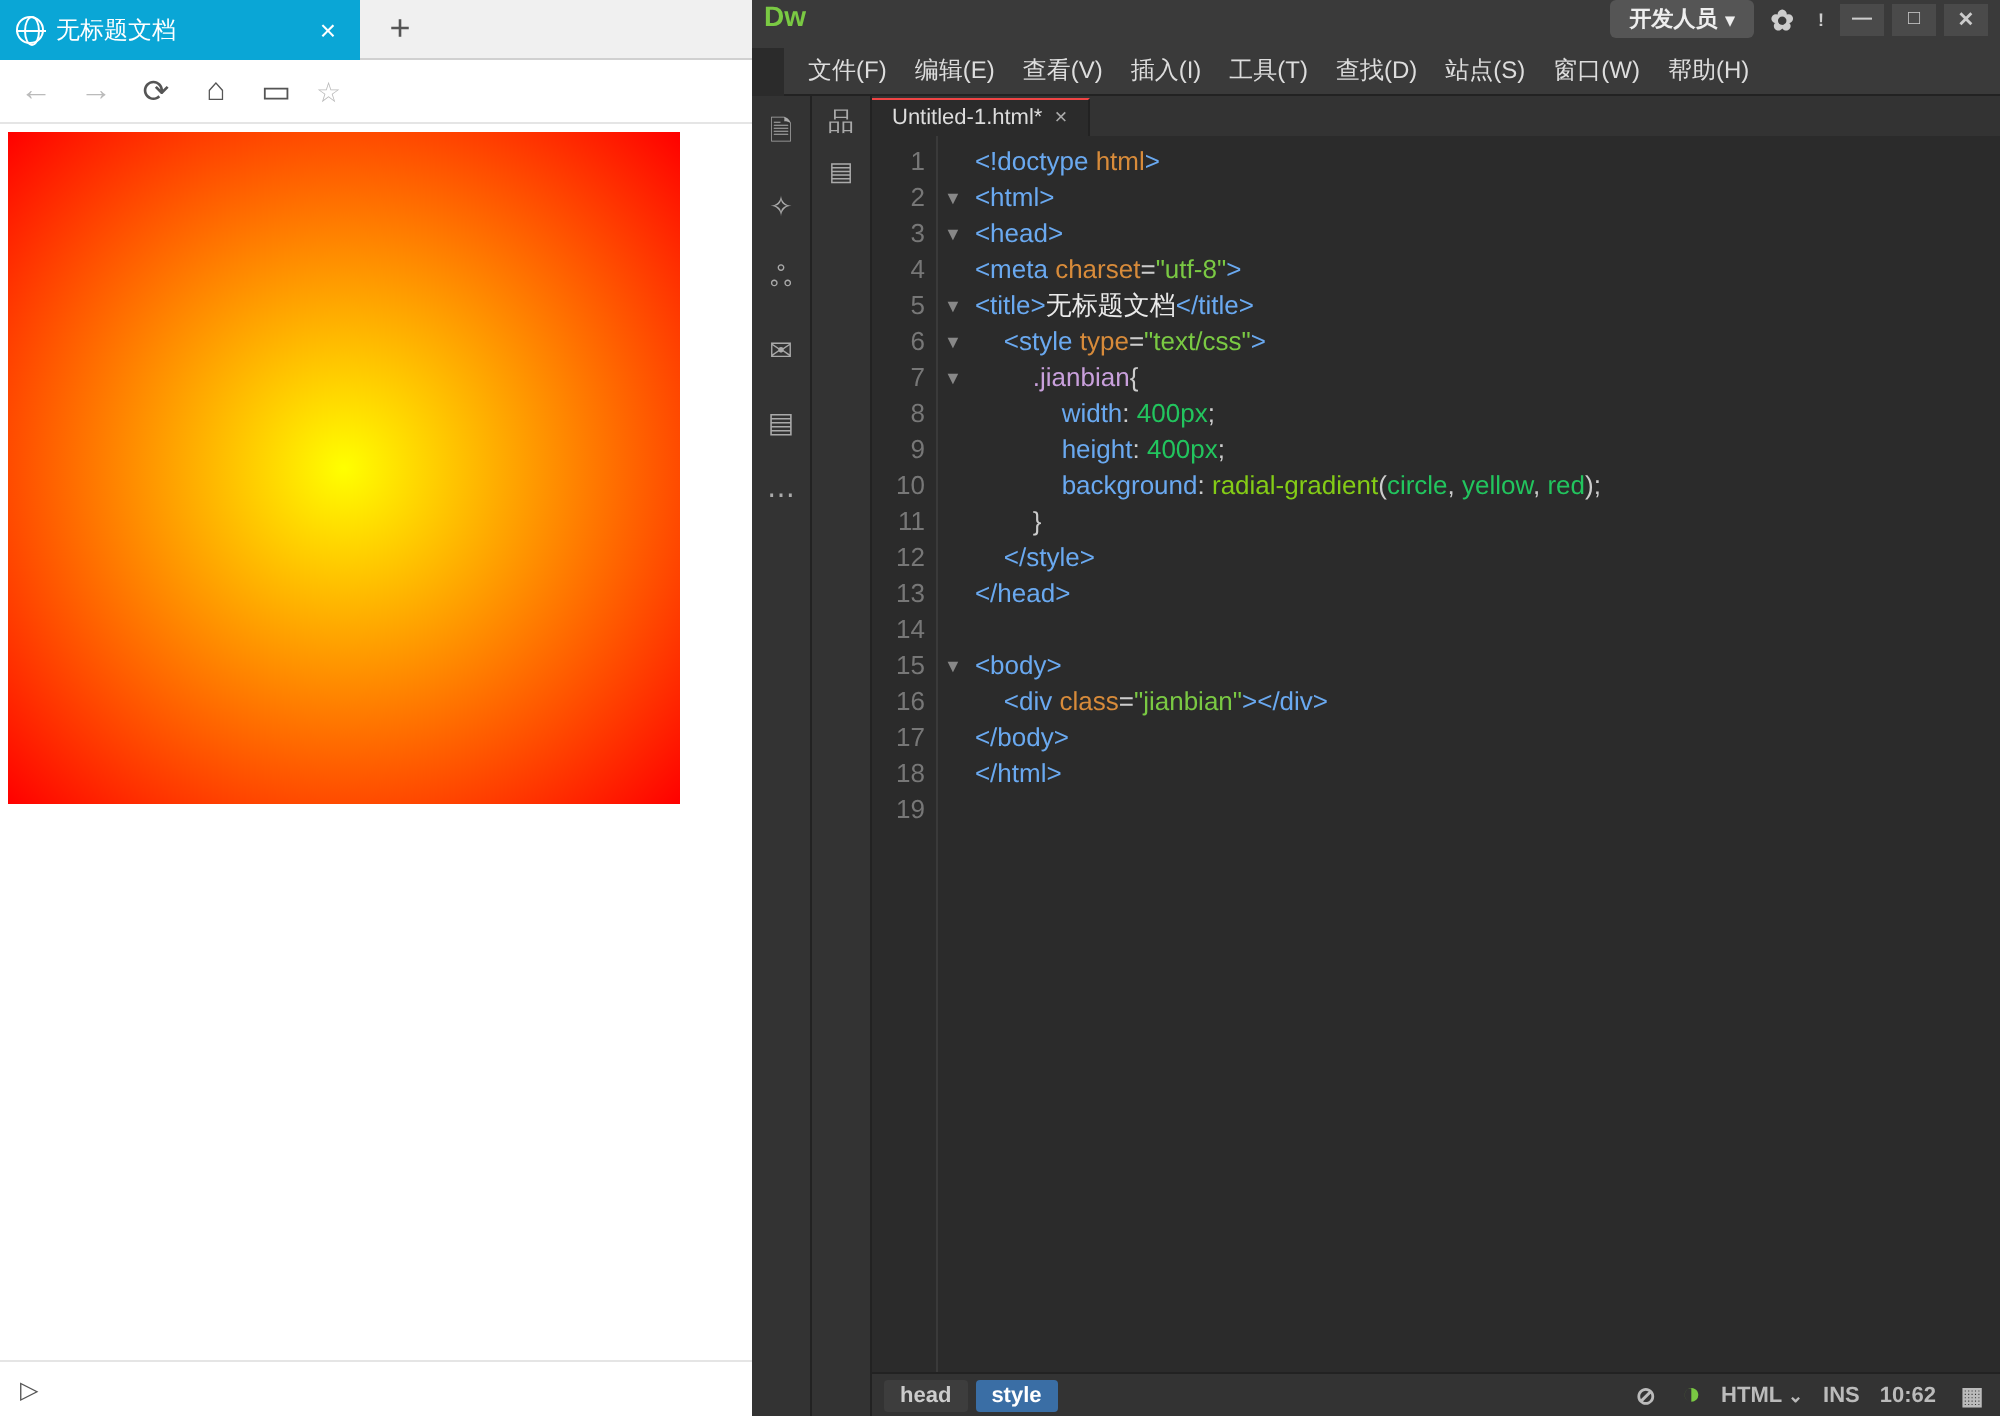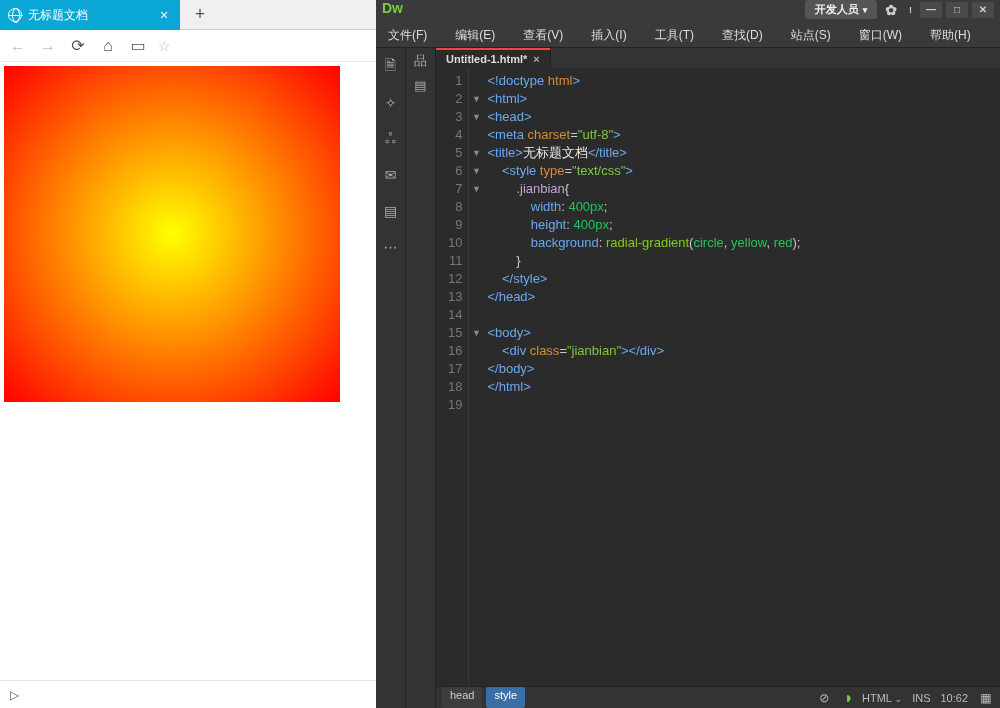--- a/index.html
+++ b/index.html
@@ -27,51 +27,51 @@
   
   .dw { flex:1; height:100%; background:#2b2b2b; color:#ccc; display:flex; flex-direction:column; font-size:12px; }
   .dw-title { height:24px; background:#3a3a3a; display:flex; align-items:flex-start; padding:0 6px; }
   .dw-logo { color:#7ac943; font-weight:bold; font-size:14px; }
   .dw-title-right { margin-left:auto; display:flex; align-items:center; gap:4px;font-weight:bold; }
   .dw-pill { background:#555; border-radius:3px; padding:2px 10px; color:#eee; font-size:11px; display:flex; align-items:center; gap:4px; }
   .dw-pill::after { content:"▾"; font-size:9px; }
   .gear { color:#ccc; font-size:14px; padding:0 4px; }
   .win-btn { width:22px; height:16px; display:flex; align-items:center; justify-content:center; color:#ccc; background:#4a4a4a; font-size:10px; }
 
-  .dw-menu { height:24px; background:#3a3a3a; display:flex; align-items:center; gap:16px; padding:0 6px; border-bottom:1px solid #222; }
+  .dw-menu { height:24px; background:#3a3a3a; display:flex; align-items:center; gap:2px; padding:0 6px; border-bottom:1px solid #222;margin-left:16px; }
   .dw-menu span { padding:2px 6px; color:#ddd; font-size:12px; }
 
   .dw-main { flex:1; display:flex; overflow:hidden; }
   .gutter1 { width:30px; background:#333; border-right:1px solid #222; display:flex; flex-direction:column; align-items:center; padding-top:10px; gap:18px; }
   .gutter1 .ico { width:18px; height:18px; color:#aaa; font-size:14px; display:flex; align-items:center; justify-content:center; }
   .gutter2 { width:30px; background:#333; border-right:1px solid #222; display:flex; flex-direction:column; align-items:center; padding-top:4px; gap:6px; }
   .gutter2 .ico { width:20px; height:18px; color:#aaa; font-size:13px; display:flex; align-items:center; justify-content:center; }
 
   .editor-col { flex:1; display:flex; flex-direction:column; background:#2b2b2b; }
   .file-tabs { height:20px; background:#333; display:flex; align-items:flex-end; }
-  .file-tab { background:#2b2b2b; color:#ddd; font-size:11px; padding:3px 10px; border-top:6px solid #ef4444; border-right:1px solid #222; display:flex; align-items:center; gap:6px;font-weight:bold; }
+  .file-tab { background:#2b2b2b; color:#ddd; font-size:11px; padding:3px 10px; border-top:1px solid #ef4444; border-right:1px solid #222; display:flex; align-items:center; gap:6px; }
   .file-tab .x { color:#aaa; font-size:11px; }
   .code-area { flex:1; display:flex; font-family:Consolas,monospace; font-size:13px; line-height:18px; overflow:auto; }
   .linenos { background:#2b2b2b; color:#777; text-align:right; padding:4px 6px 4px 12px; user-select:none; border-right:1px solid #3a3a3a; }
   .linenos div { height:18px; }
   .fold-col { width:14px; padding:4px 0; }
   .fold-col div { height:18px; color:#888; font-size:9px; text-align:center; }
   .code { padding:4px 0 4px 4px; white-space:pre; }
   .code div { height:18px; }
   .t-tag   { color:#6aa9f0; }
   .t-attr  { color:#d88b3a; }
   .t-str   { color:#7ac943; }
   .t-text  { color:#eaeaea; }
   .t-punc  { color:#ccc; }
   .t-css   { color:#c9a0dc;text-align:right; }
   .t-val   { color:#22c55e; }
   .t-key   { color:#6aa9f0; }
   .t-fn    { color:#84cc16; }
 
-  .dw-status { height:22px; background:#333; border-top:1px solid #222; display:flex; padding:0 6px; font-size:11px; gap:4px; }
+  .dw-status { height:22px; background:#333; border-top:1px solid #222; display:flex; align-items:center; padding:0 6px; font-size:11px; gap:4px;font-weight:bold; }
   .crumb { background:#3d3d3d; padding:2px 8px; color:#ccc; border-radius:2px; }
   .crumb.active { background:#3a6ea5; color:#fff; }
   .status-right { margin-left:auto; display:flex; align-items:center; gap:10px; color:#bbb; }
   .status-ico { width:16px; height:16px; display:flex; align-items:center; justify-content:center; color:#bbb; font-size:12px; }
   .sync-ico { color:#7ac943; font-size:16px; }
 </style>
 </head>
 <body>
 
 <div class="browser">

